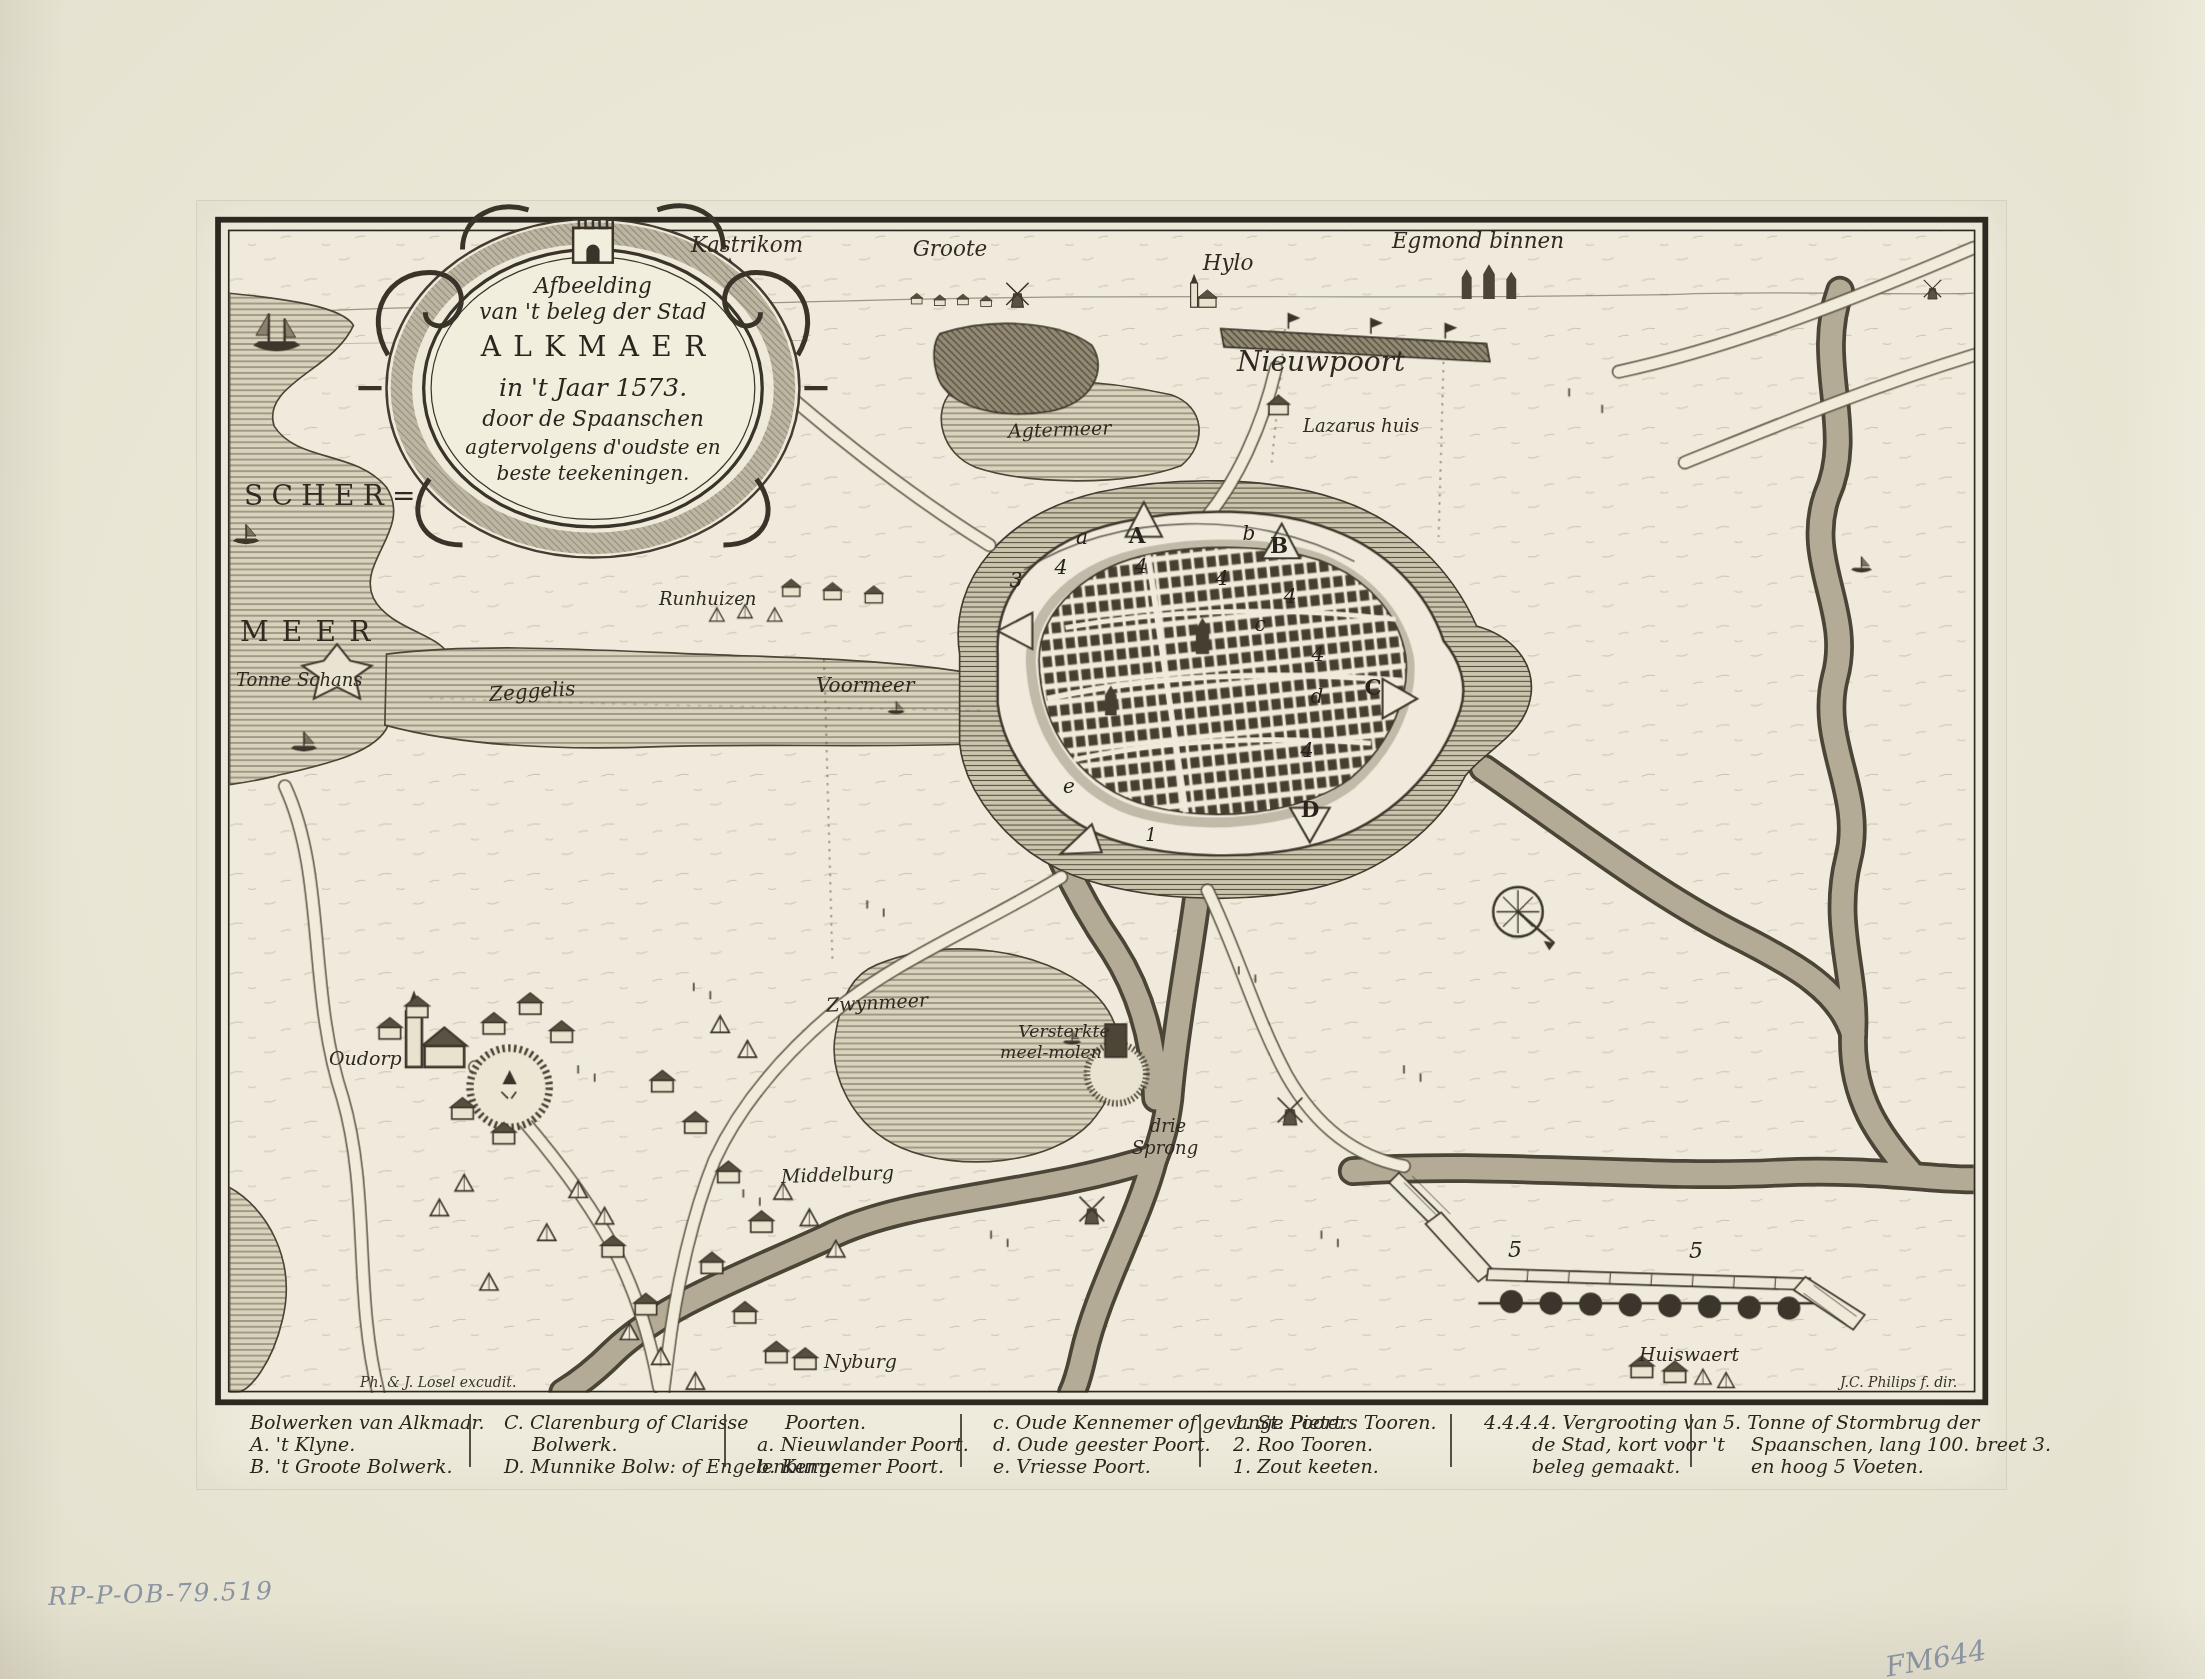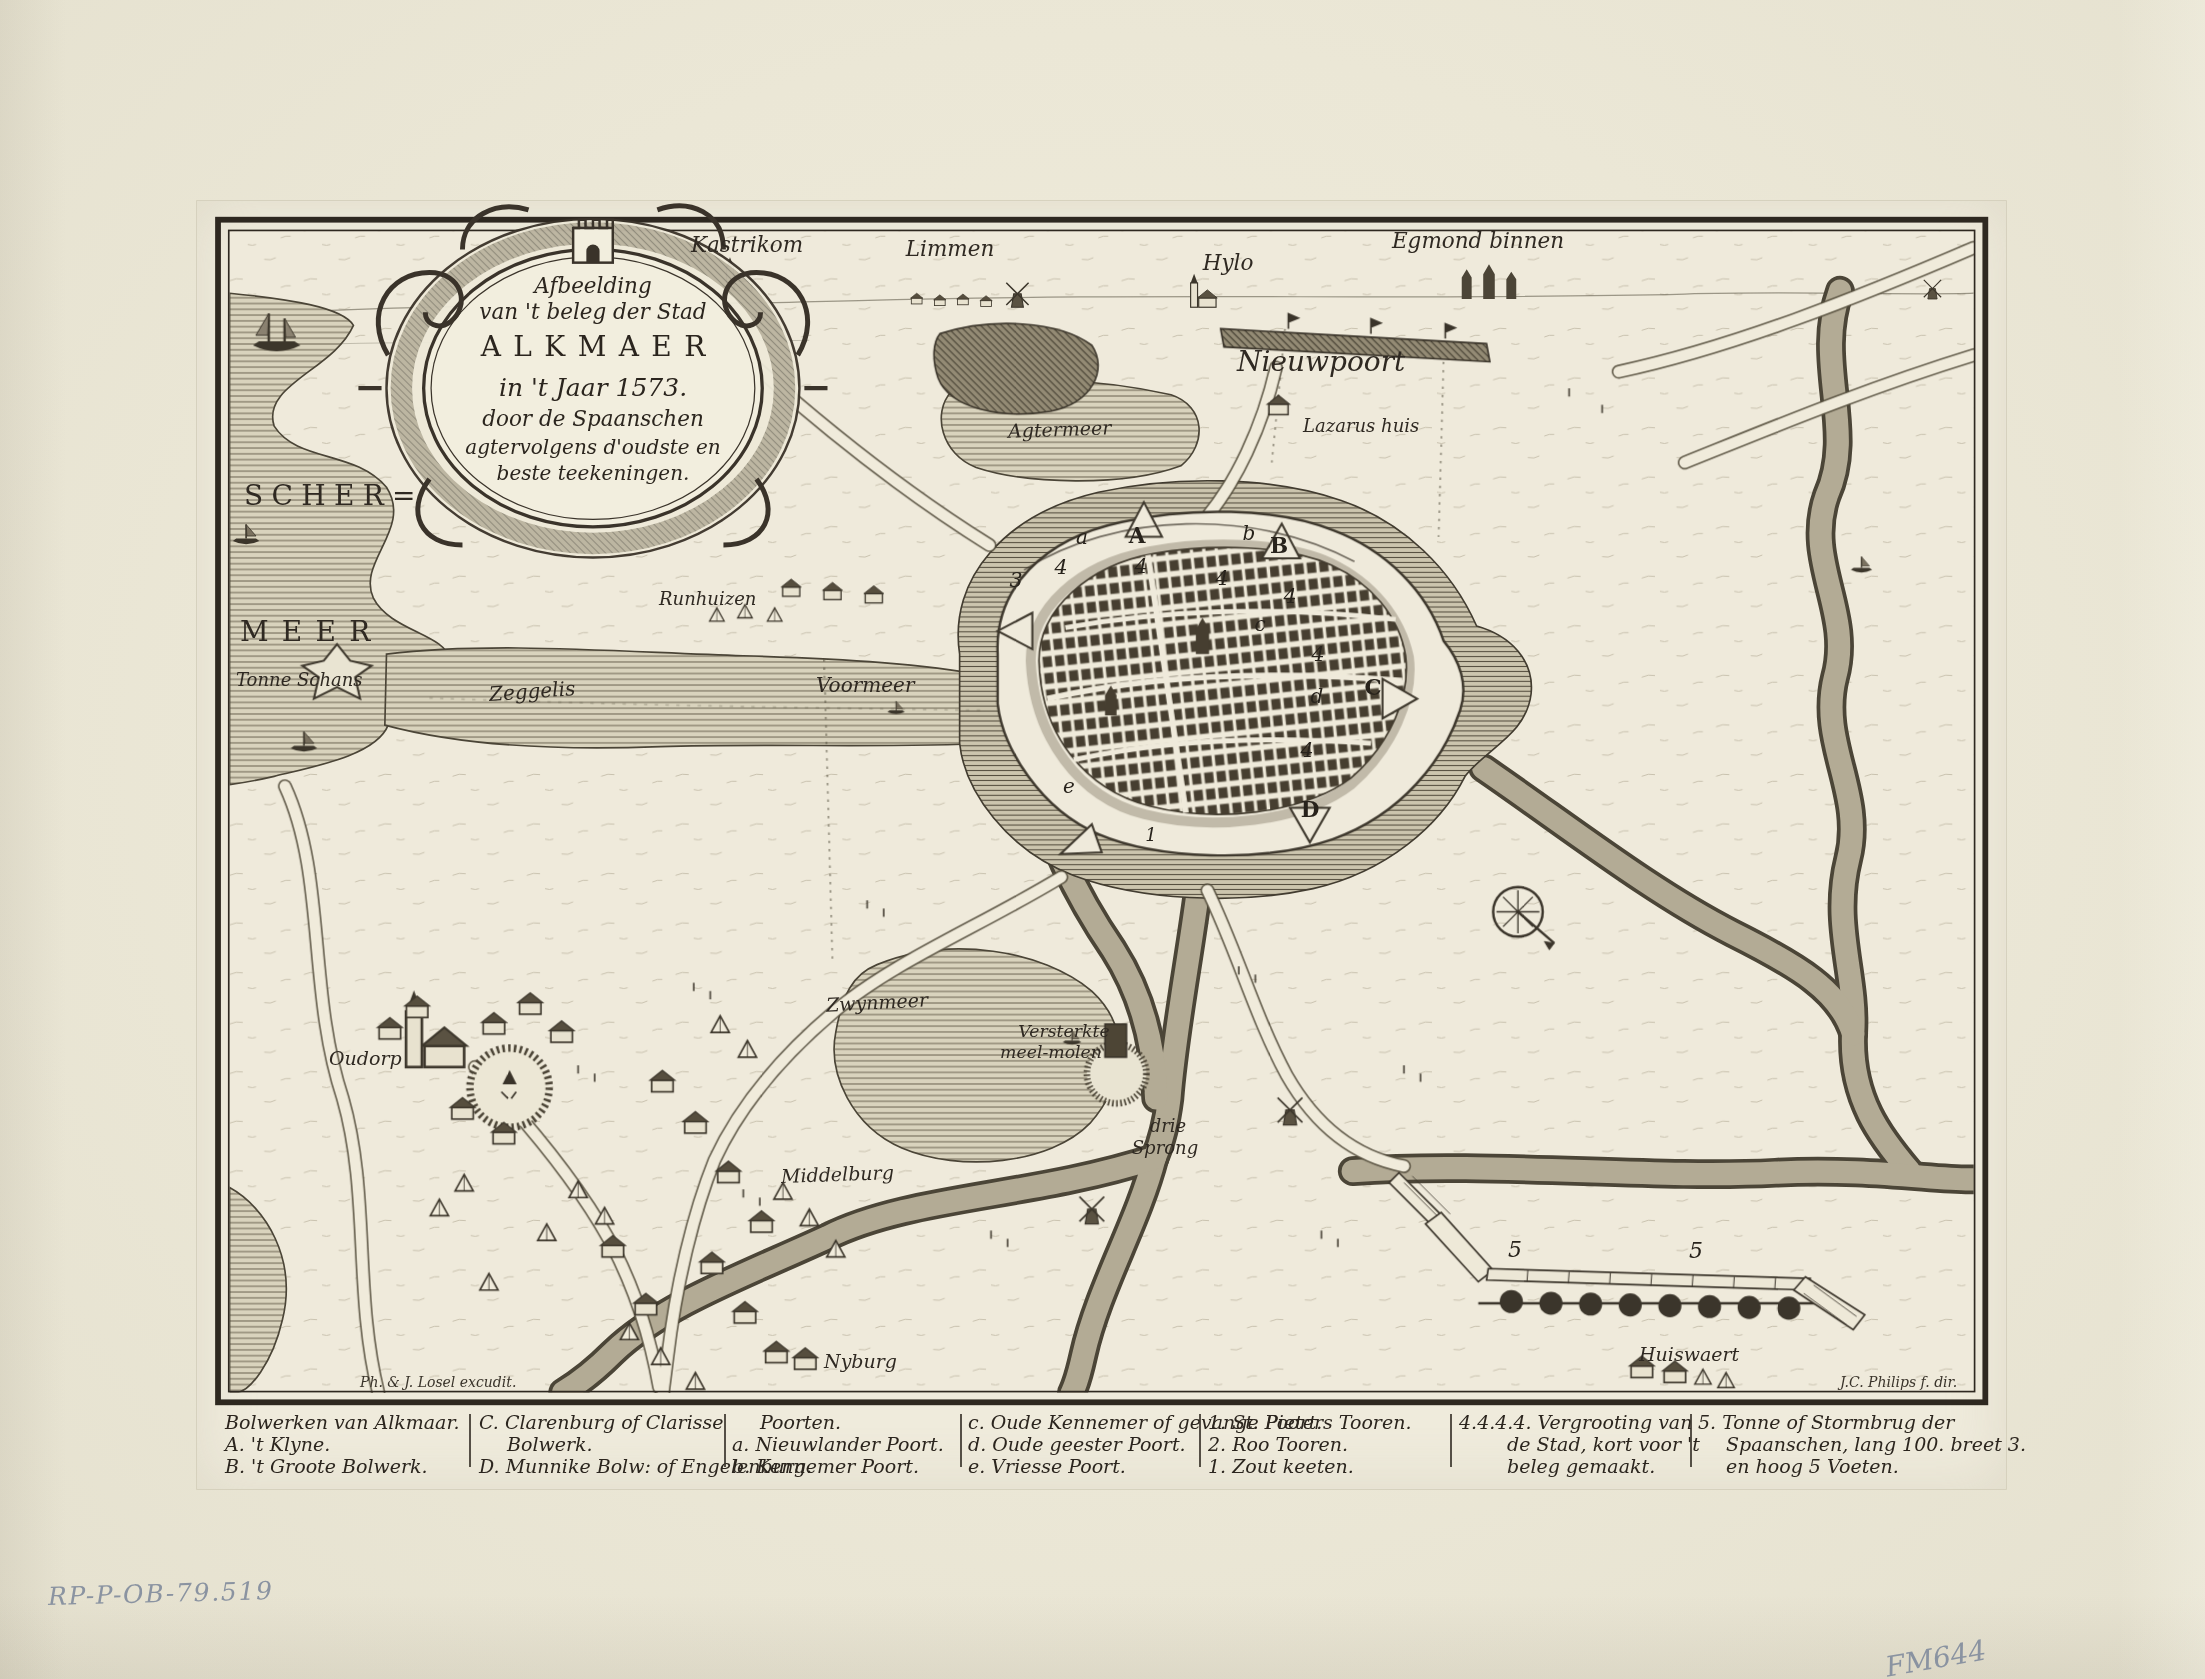--- a/index.html
+++ b/index.html
@@ -17,21 +17,21 @@
     box-shadow:0 0 0 0.8px #d2cdb8, inset 0 0 58px rgba(190,182,158,.30);
   }
   svg.art{position:absolute;left:0;top:0;}
   .lbl{position:absolute;white-space:nowrap;font-style:italic;color:#2f2922;}
   .ctr{transform:translateX(-50%);}
   .caps{font-style:normal;}
   .marker{position:absolute;white-space:nowrap;font-style:italic;color:#28231c;transform:translate(-50%,-50%);}
   .marker.cap{font-style:normal;font-weight:bold;}
   .cart-line{position:absolute;left:593px;transform:translateX(-50%);white-space:nowrap;text-align:center;color:#2b251e;}
   .legend-col{position:absolute;top:1411px;font-style:italic;font-size:19px;line-height:22px;color:#2b251e;}
-  .lg-line{white-space:nowrap;}
+  .lg-line{white-space:nowrap;margin-left:25px;}
   .ind1{padding-left:28px;}
   .ind2{padding-left:48px;}
   .legend-sep{position:absolute;width:1.7px;background:#3a342b;opacity:.85;}
   .sig{position:absolute;white-space:nowrap;font-style:italic;font-size:14px;color:#3a342b;}
   .pencil{position:absolute;white-space:nowrap;font-style:italic;color:#8a93a1;font-family:"DejaVu Serif",serif;}
 </style>
 </head>
 <body>
 
 <div class="sheet">
@@ -340,21 +340,21 @@
 
   <div class="cart-line" style="top:273px;font-style:italic;font-size:21.5px;">Afbeelding</div>
   <div class="cart-line" style="top:299px;font-style:italic;font-size:21.5px;">van 't beleg der Stad</div>
   <div class="cart-line" style="top:330px;font-size:28px;letter-spacing:12.4px;padding-left:12.4px;">ALKMAER</div>
   <div class="cart-line" style="top:373px;font-style:italic;font-size:25px;">in 't Jaar 1573.</div>
   <div class="cart-line" style="top:406px;font-style:italic;font-size:21.5px;">door de Spaanschen</div>
   <div class="cart-line" style="top:435px;font-style:italic;font-size:20px;">agtervolgens d'oudste en</div>
   <div class="cart-line" style="top:461px;font-style:italic;font-size:20px;">beste teekeningen.</div>
 
   <div class="lbl ctr" style="left:747px;top:232px;font-size:21.5px;">Kastrikom</div>
-  <div class="lbl ctr" style="left:950px;top:236px;font-size:21.5px;">Limmen</div>
+  <div class="lbl ctr" style="left:950px;top:236px;font-size:21.5px;">Groote</div>
   <div class="lbl ctr" style="left:1228px;top:250px;font-size:21.5px;">Hylo</div>
   <div class="lbl ctr" style="left:1478px;top:228px;font-size:21.5px;">Egmond binnen</div>
   <div class="lbl" style="left:1237px;top:345px;font-size:28px;">Nieuwpoort</div>
   <div class="lbl" style="left:1303px;top:415px;font-size:18px;">Lazarus huis</div>
   <div class="lbl" style="left:1008px;top:418px;font-size:19px;transform:rotate(-2deg);">Agtermeer</div>
   <div class="lbl caps" style="left:244px;top:479px;font-size:28px;letter-spacing:8.3px;">SCHER=</div>
   <div class="lbl caps" style="left:240px;top:615px;font-size:28px;letter-spacing:13.2px;">MEER</div>
   <div class="lbl" style="left:236px;top:669px;font-size:18px;">Tonne Schans</div>
   <div class="lbl" style="left:659px;top:588px;font-size:18px;">Runhuizen</div>
   <div class="lbl" style="left:489px;top:679px;font-size:20px;transform:rotate(-4deg);">Zeggelis</div>

